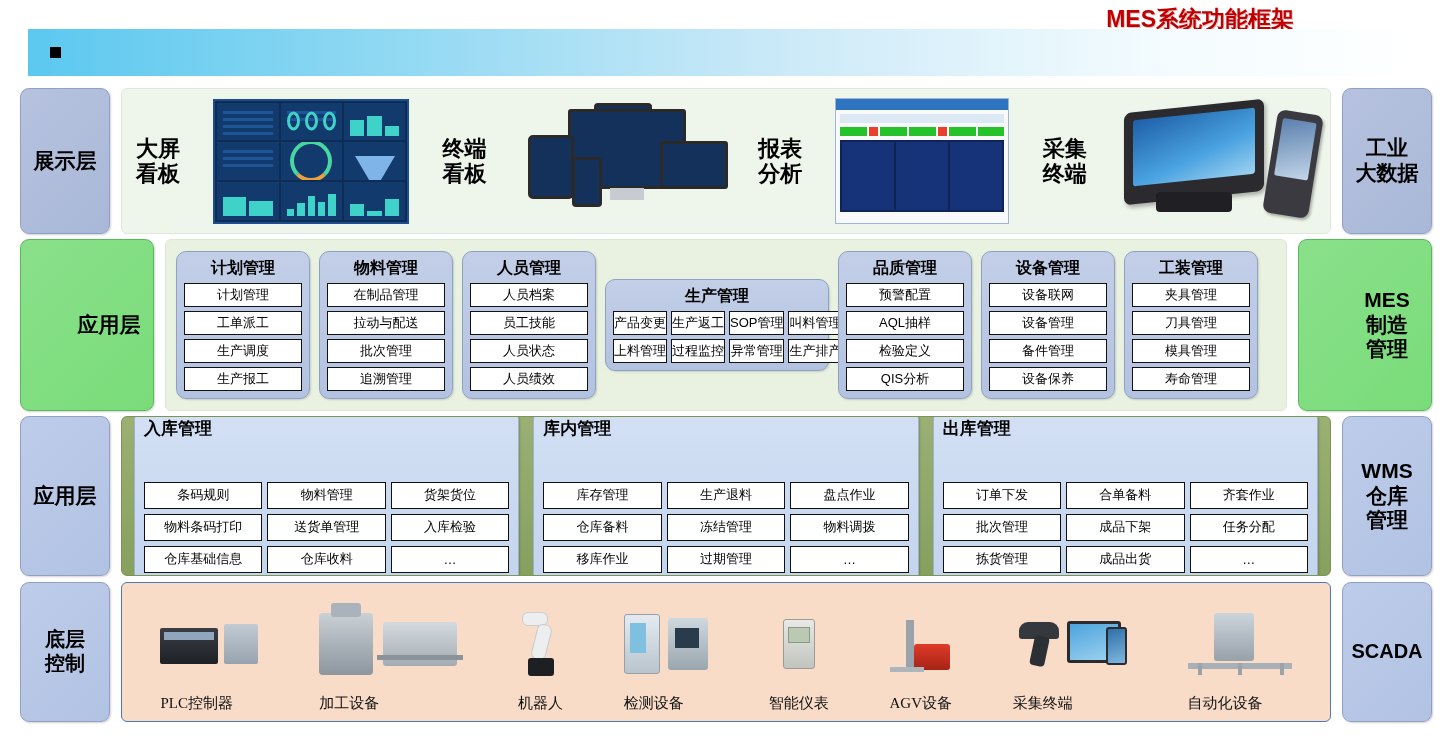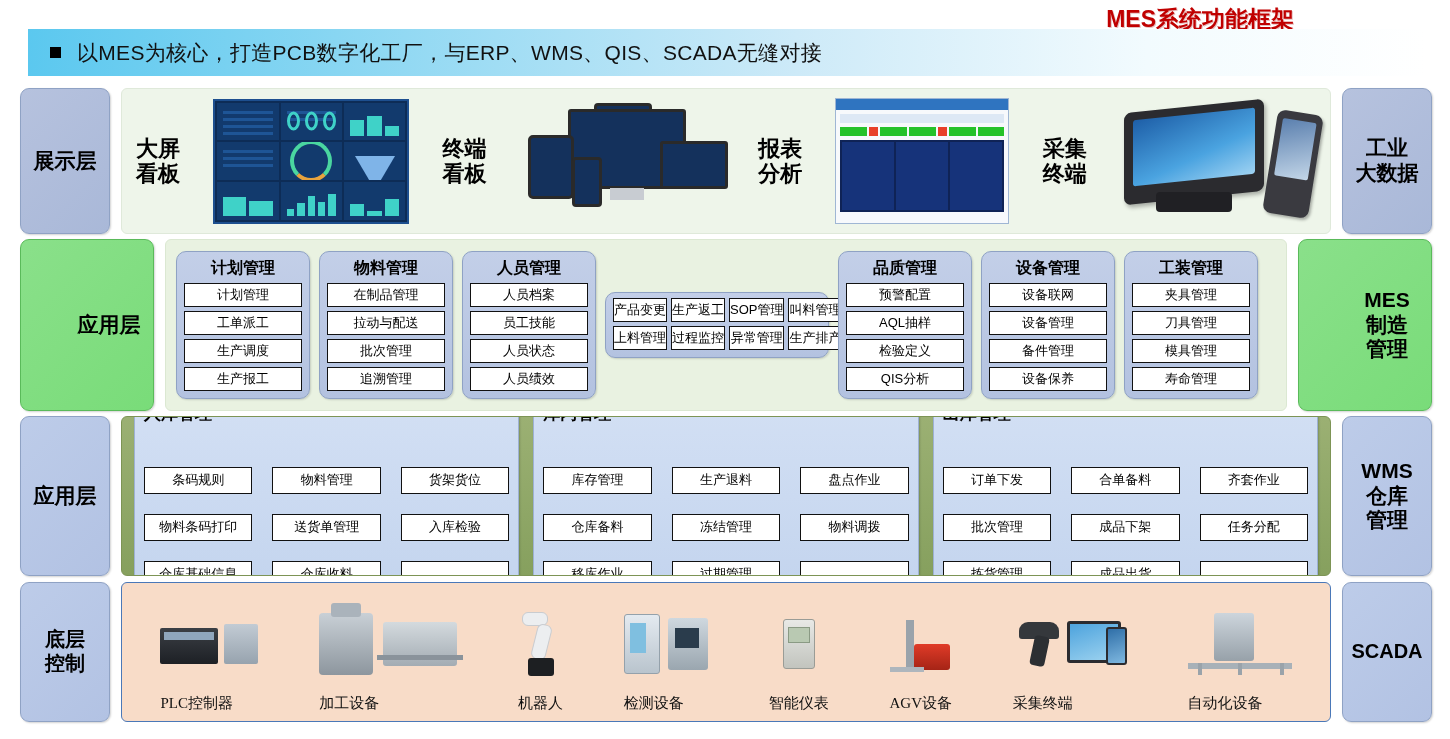--- a/index.html
+++ b/index.html
@@ -99,21 +99,21 @@
   .mod.w2{width:224px;}
 
   
   #row3{left:20px;top:416px;width:1412px;height:160px;}
   #row3 .side{width:88px;font-size:21px;}
   #row3 .body-panel{flex:1;margin:0 11px;background:linear-gradient(180deg,#9bb073 0%,#86a05e 100%);
     border:1px solid #7d9455;display:flex;align-items:center;gap:14px;padding:0 12px;}
   .wgroup{flex:1;background:linear-gradient(180deg,#d3e0f4 0%,#c3d4ee 100%);border:1px solid #9db1d4;
     border-radius:9px;padding:4px 9px 9px;box-sizing:border-box;box-shadow:1px 1px 2px rgba(0,0,0,.18);}
   .wgroup-title{text-align:left;font-size:17px;font-weight:bold;color:#000;margin:2px 0 22px;}
-  .wgroup-items{display:grid;grid-template-columns:1fr 1fr 1fr;gap:20px;margin-top:42px;}
+  .wgroup-items{display:grid;grid-template-columns:1fr 1fr 1fr;gap:5px;margin-top:42px;}
   .witem{background:#fff;border:1px solid #111;height:25px;display:flex;align-items:center;
     justify-content:center;font-size:13px;color:#000;white-space:nowrap;}
 
   
   #row4{left:20px;top:582px;width:1412px;height:140px;}
   #row4 .side{width:88px;font-size:20px;}
   #row4 .body-panel{flex:1;margin:0 11px;background:#f8dcc8;border:1px solid #4a78b8;
     display:flex;align-items:flex-end;justify-content:space-around;padding:0 8px 8px;}
   .dev{display:flex;flex-direction:column;justify-content:flex-end;height:118px;}
   .dev-art{flex:1;display:flex;align-items:center;justify-content:center;}
@@ -158,21 +158,20 @@
 </style>
 </head>
 <body>
 
 <div class="page">
 
   <div class="corner-title">MES系统功能框架</div>
 
   <div class="banner">
     <span class="bullet"></span>
-    <span class="banner-text">以MES为核心，打造PCB数字化工厂，与ERP、WMS、QIS、SCADA无缝对接</span>
   </div>
 
   <div class="row" id="row1">
     <div class="side blue">
       <span>展示层</span>
     </div>
     <div class="body-panel">
 
       <div class="pres-label">
         <span>大屏</span><br><span>看板</span>
@@ -328,20 +327,21 @@
         <div class="mod-title">人员管理</div>
         <div class="mod-items">
           <div class="item">人员档案</div>
           <div class="item">员工技能</div>
           <div class="item">人员状态</div>
           <div class="item">人员绩效</div>
         </div>
       </div>
 
       <div class="mod two w2">
+        <div class="mod-title">生产管理</div>
         <div class="mod-items">
           <div class="item">产品变更</div>
           <div class="item">生产返工</div>
           <div class="item">SOP管理</div>
           <div class="item">叫料管理</div>
           <div class="item">上料管理</div>
           <div class="item">过程监控</div>
           <div class="item">异常管理</div>
           <div class="item">生产排产</div>
         </div>

